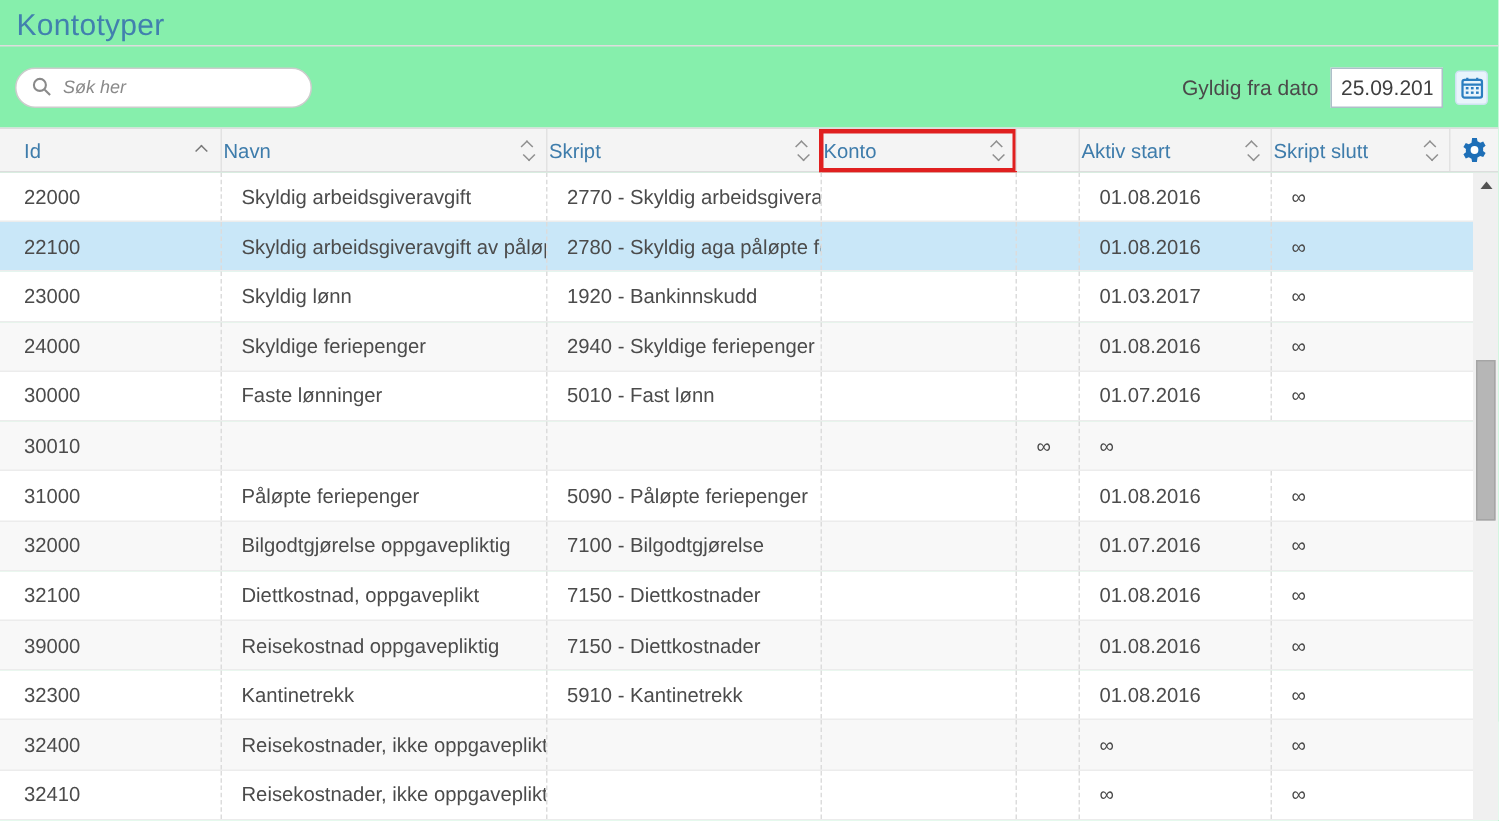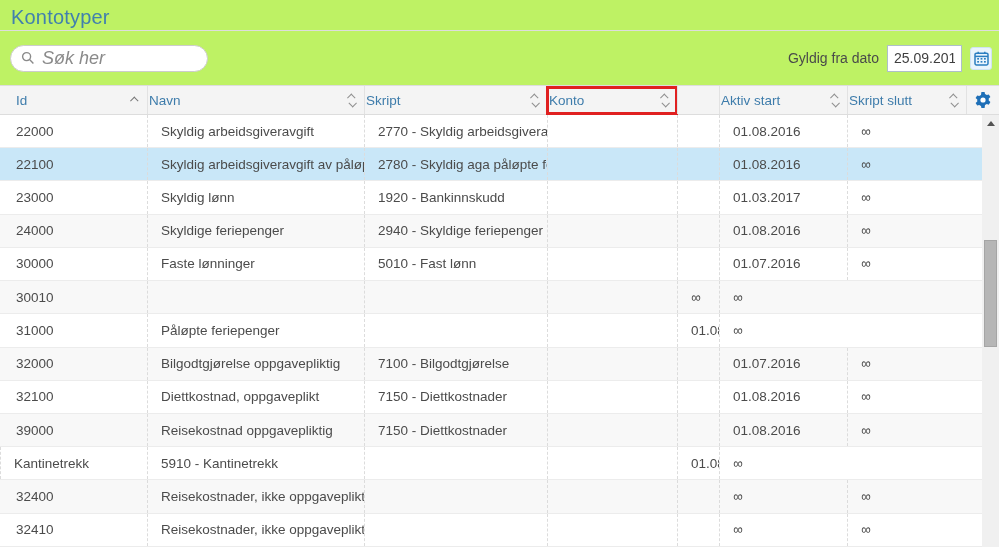--- a/index.html
+++ b/index.html
@@ -1,29 +1,29 @@
 <!DOCTYPE html>
 <html><head>
 <meta charset="utf-8">
 <style>
   * { margin:0; padding:0; box-sizing:border-box; }
   html,body { width:999px; height:547px; overflow:hidden; background:#fff;
               font-family:"Liberation Sans","DejaVu Sans",sans-serif; }
-  .page { position:relative; width:999px; height:481px; background:#bef264; }
+  .page { position:relative; width:999px; height:481px; background:#86efac; }
 
   
   .title-bar { height:31px; padding:6px 0 0 11px; border-bottom:1px solid #ddd; }
   .page-title { font-size:20px; font-weight:400; color:#4180ae; letter-spacing:.2px; }
 
   
   .toolbar { height:54px; display:flex; align-items:center; justify-content:space-between;
              padding:0 7px 0 10px; }
   .search-pill { display:flex; align-items:center; gap:7px; width:198px; height:27px;
                  border:1px solid #ccc; border-radius:14px; padding:0 10px; background:#fff; }
-  .search-pill input { border:none; outline:none; width:140px; font-size:18px;
+  .search-pill input { border:none; outline:none; width:140px; font-size:12px;
                        font-style:italic; color:#555; background:transparent;
                        font-family:"Liberation Sans","DejaVu Sans",sans-serif; }
   .search-pill input::placeholder { color:#8a8a8a; font-style:italic; }
   .date-group { display:flex; align-items:center; gap:8px; }
   .date-label { font-size:14px; color:#4a4a4a; }
   .date-input { width:75px; height:27px; border:1px solid #aebfc9; font-size:14px; color:#3f3f3f;
                 padding:0 6px; text-align:left; outline:none;
                 font-family:"Liberation Sans","DejaVu Sans",sans-serif; }
   .calendar-btn { width:22px; height:23px; border:1px solid #cfe3f2; background:#e9f4fc;
                   border-radius:3px; display:flex; align-items:center; justify-content:center;
@@ -208,20 +208,21 @@
         <div class="tcell col-id">30010</div>
         <div class="tcell col-konto"></div>
         <div class="tcell col-skript"></div>
         <div class="tcell col-spacer"></div>
         <div class="tcell col-aktiv-start">∞</div>
         <div class="tcell col-aktiv-slutt">∞</div>
       </div>
       <div class="trow">
         <div class="tcell col-id">31000</div>
         <div class="tcell col-navn">Påløpte feriepenger</div>
+        <div class="tcell col-konto">5090 - Påløpte feriepenger</div>
         <div class="tcell col-skript"></div>
         <div class="tcell col-spacer"></div>
         <div class="tcell col-aktiv-start">01.08.2016</div>
         <div class="tcell col-aktiv-slutt">∞</div>
       </div>
       <div class="trow">
         <div class="tcell col-id">32000</div>
         <div class="tcell col-navn">Bilgodtgjørelse oppgavepliktig</div>
         <div class="tcell col-konto">7100 - Bilgodtgjørelse</div>
         <div class="tcell col-skript"></div>
@@ -241,20 +242,21 @@
       <div class="trow">
         <div class="tcell col-id">39000</div>
         <div class="tcell col-navn">Reisekostnad oppgavepliktig</div>
         <div class="tcell col-konto">7150 - Diettkostnader</div>
         <div class="tcell col-skript"></div>
         <div class="tcell col-spacer"></div>
         <div class="tcell col-aktiv-start">01.08.2016</div>
         <div class="tcell col-aktiv-slutt">∞</div>
       </div>
       <div class="trow">
+        <div class="tcell col-id">32300</div>
         <div class="tcell col-navn">Kantinetrekk</div>
         <div class="tcell col-konto">5910 - Kantinetrekk</div>
         <div class="tcell col-skript"></div>
         <div class="tcell col-spacer"></div>
         <div class="tcell col-aktiv-start">01.08.2016</div>
         <div class="tcell col-aktiv-slutt">∞</div>
       </div>
       <div class="trow">
         <div class="tcell col-id">32400</div>
         <div class="tcell col-navn">Reisekostnader, ikke oppgavepliktig,...</div>

